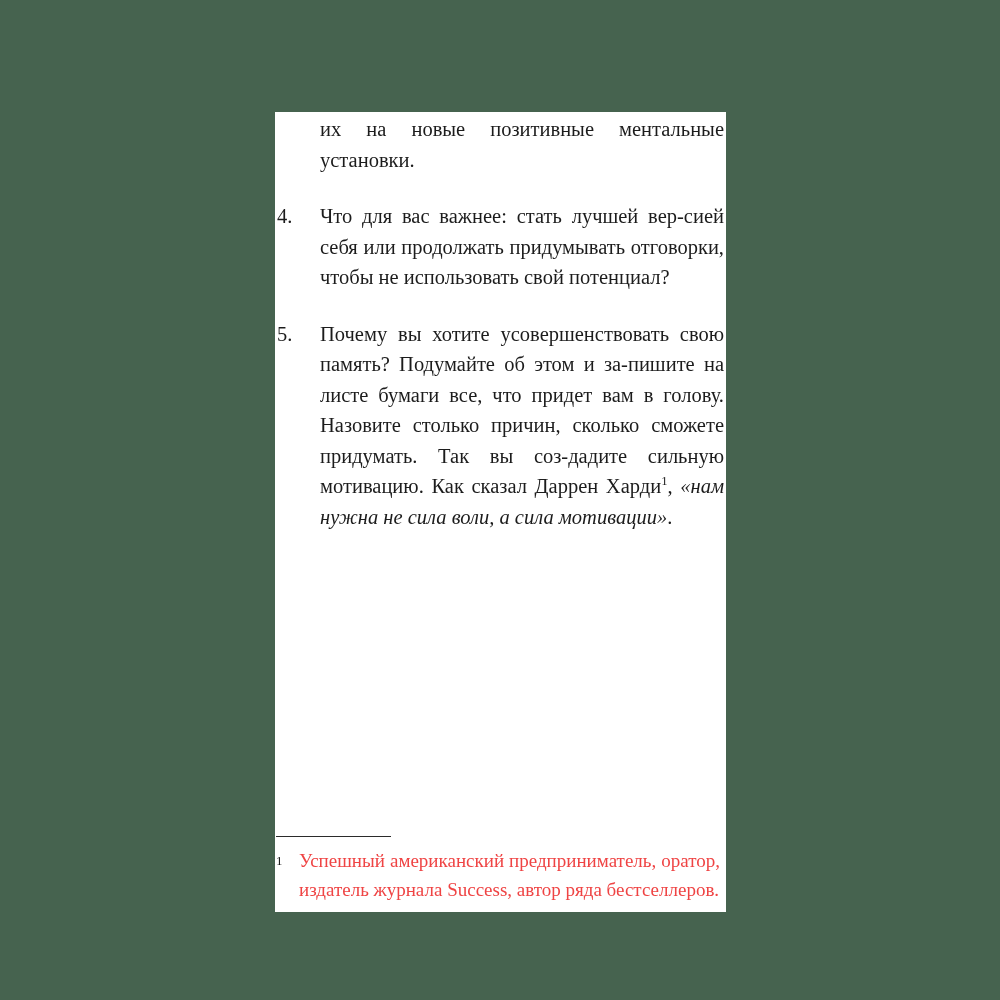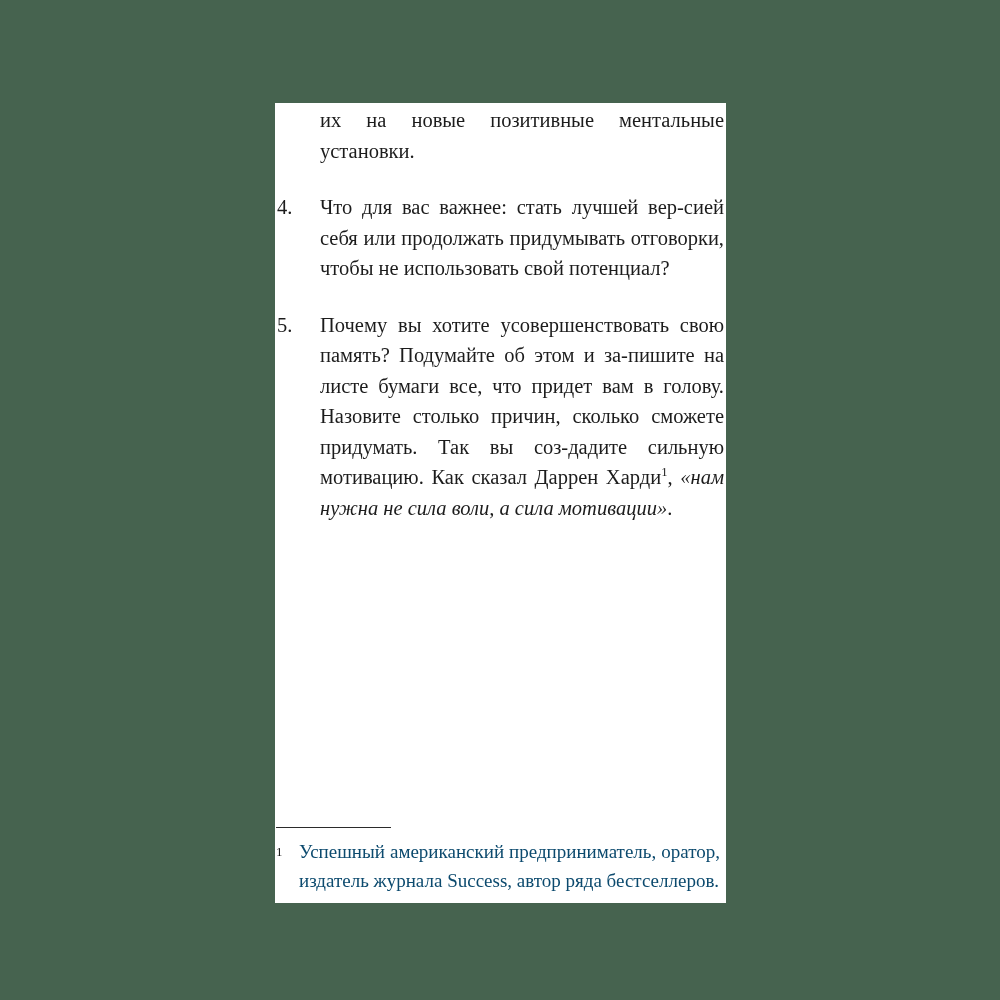--- a/index.html
+++ b/index.html
@@ -9,21 +9,21 @@
   body {
     width: 1000px;
     height: 1000px;
     background: #46634f;
     font-family: "Liberation Serif", serif;
     overflow: hidden;
   }
   #page {
     position: absolute;
     left: 275px;
-    top: 103px;
+    top: 112px;
     width: 451px;
     height: 800px;
     background: #ffffff;
     overflow: hidden;
   }
   .page-inner {
     position: relative;
     width: 100%;
     height: 100%;
   }
@@ -93,21 +93,21 @@
     font-size: 13px;
     line-height: 29px;
     color: #1c1c1c;
     padding-left: 1px;
     box-sizing: border-box;
   }
   .fn-text {
     flex: 1 1 auto;
     font-size: 19px;
     line-height: 29px;
-    color: #0c4a6e;
+    color: #ef4444;
     text-align: justify;
     padding-right: 6px;
   }
 </style>
 </head>
 <body>
 
 <div id="page">
   <div class="page-inner">
 

